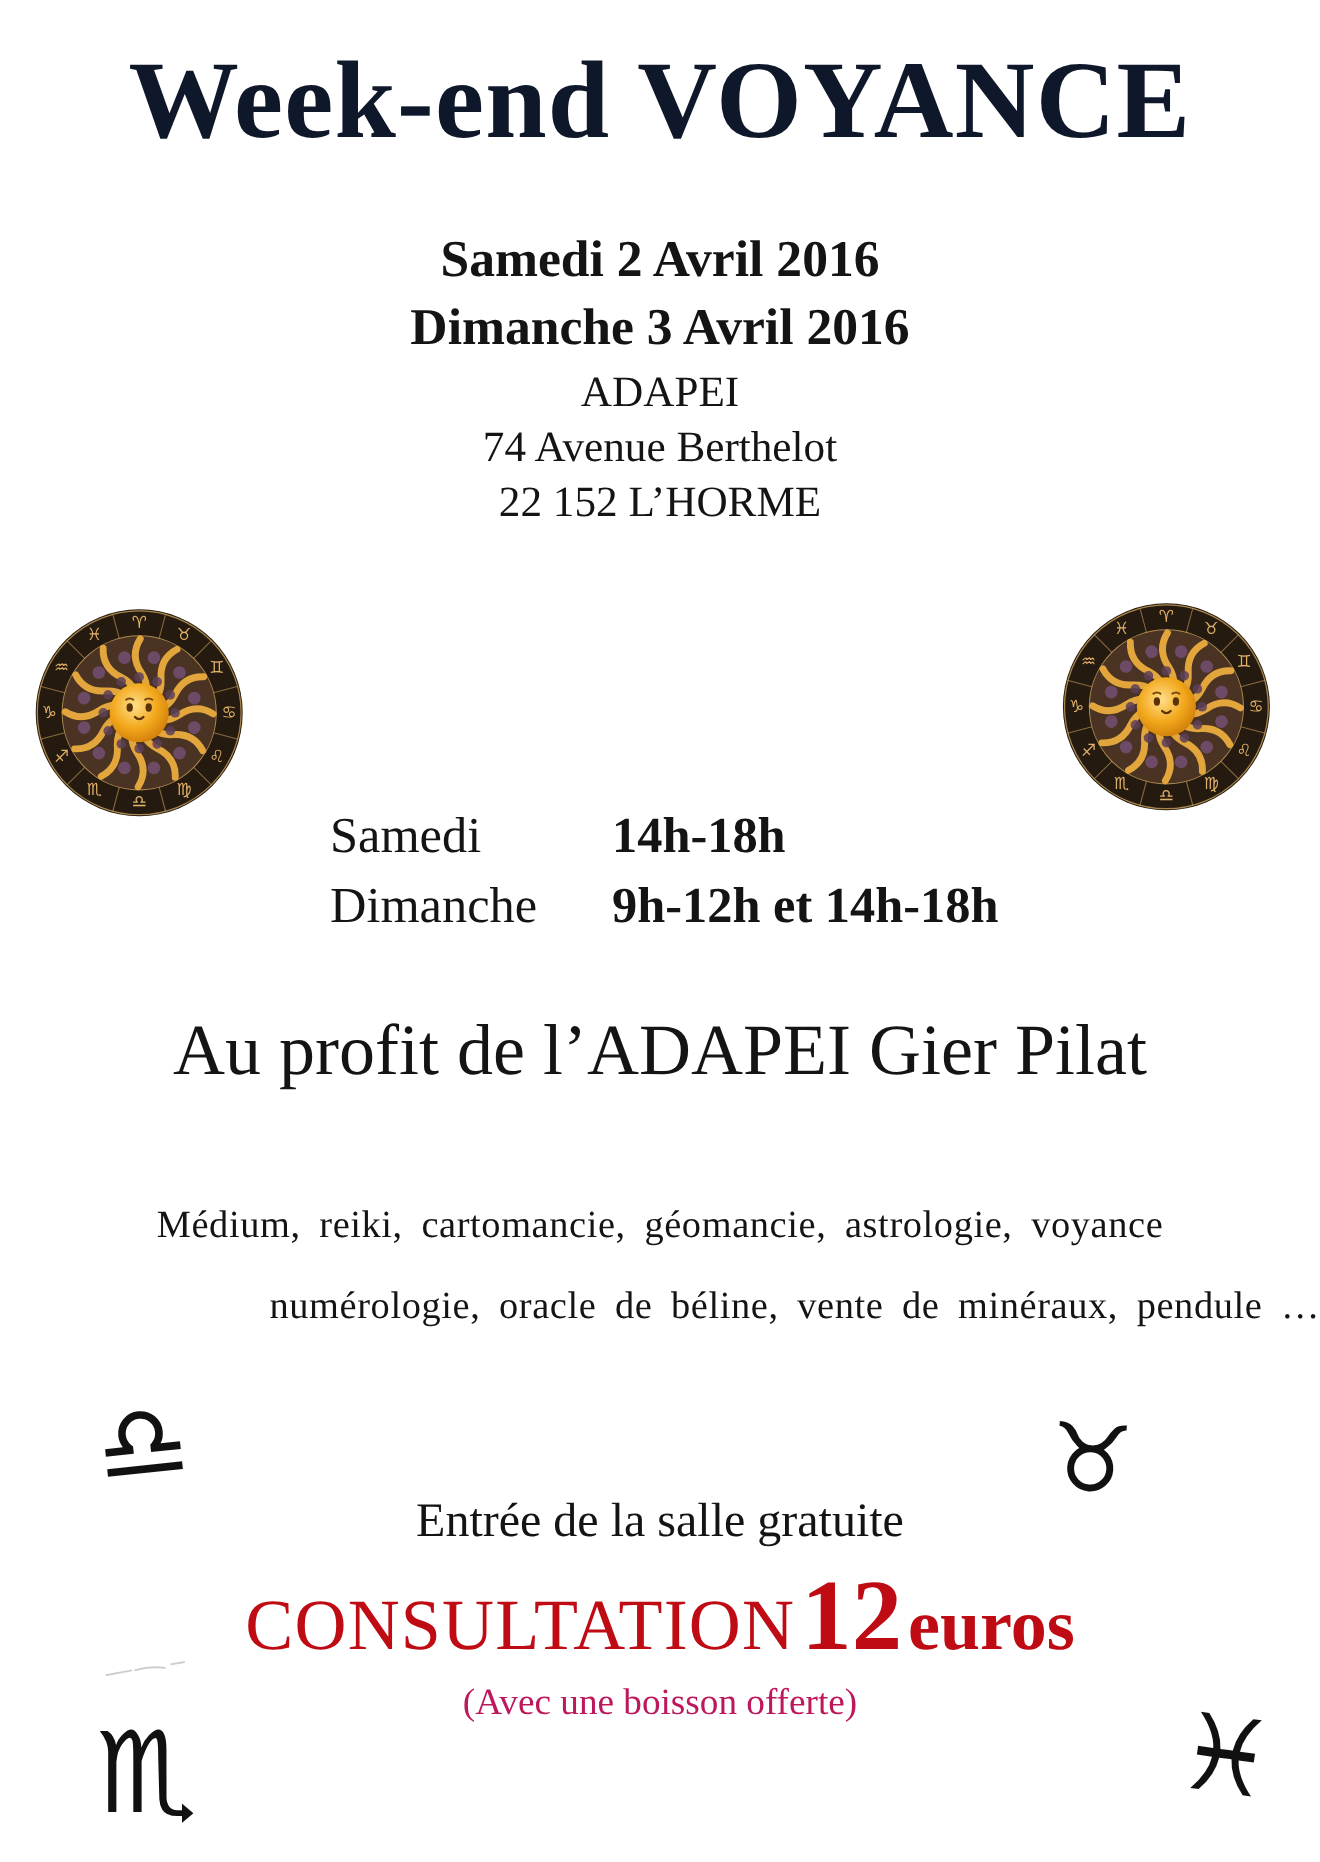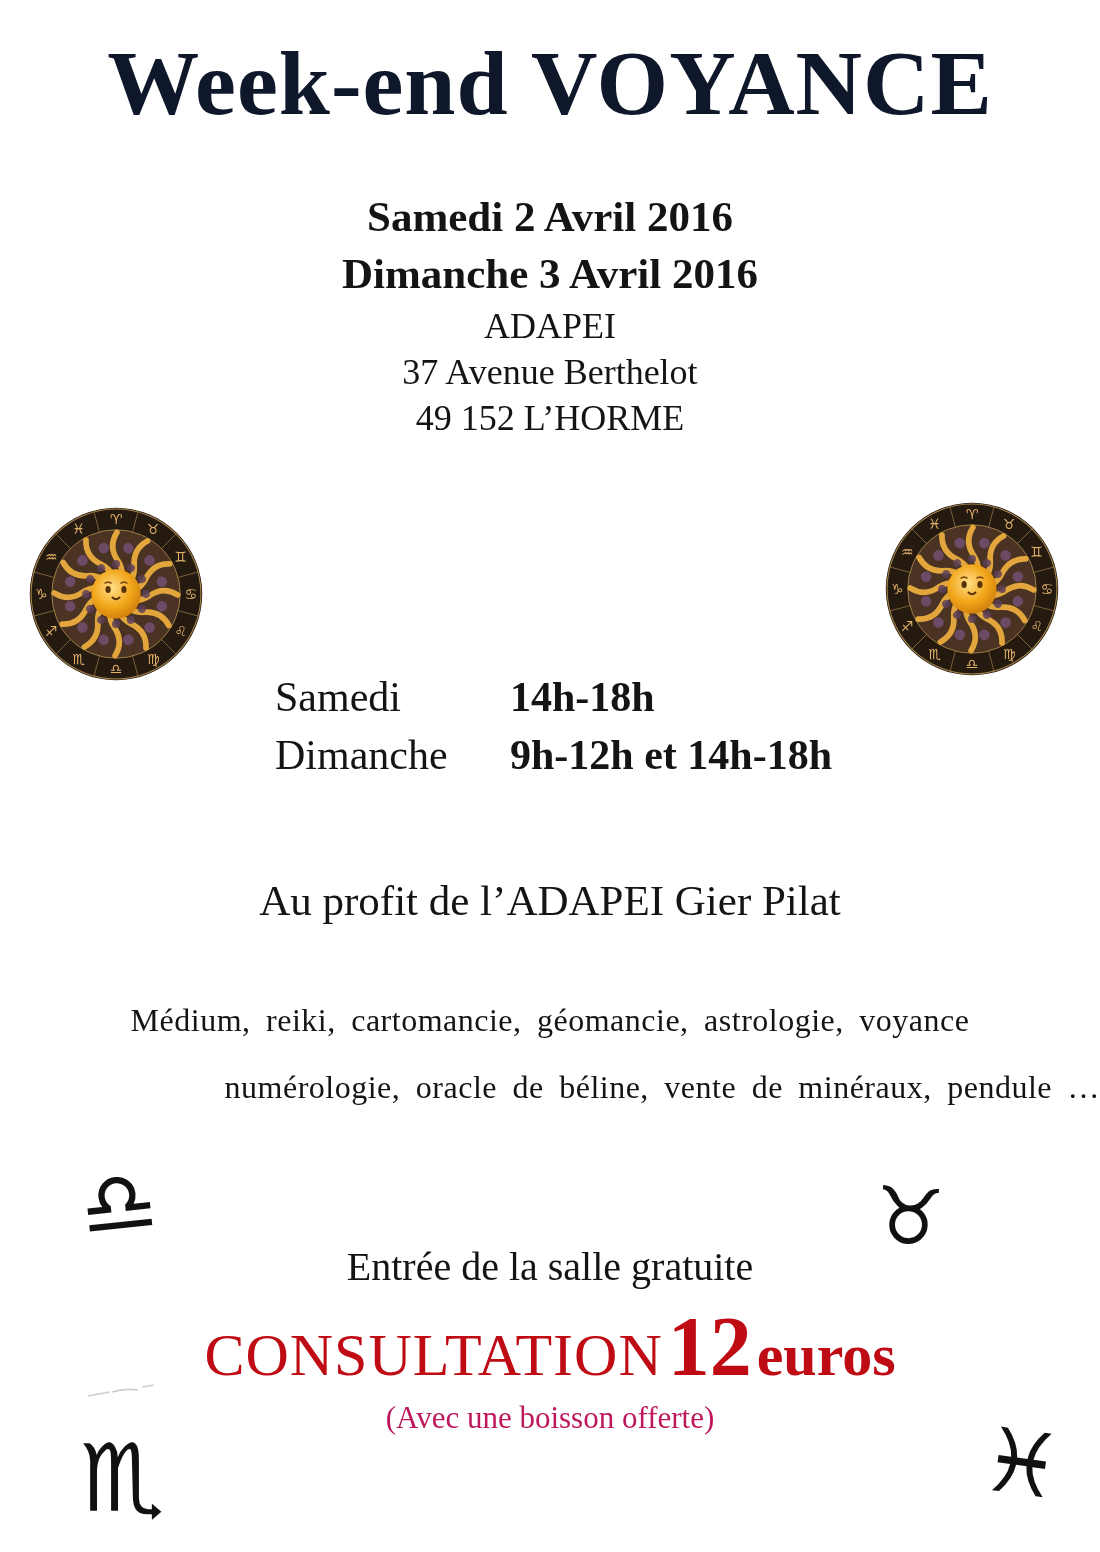--- a/index.html
+++ b/index.html
@@ -23,21 +23,21 @@
   }
   .dates{top:188px;font-size:43px;font-weight:bold;line-height:57px;}
   .venue{top:303px;font-size:36px;line-height:46px;}
   .wheel{position:absolute;width:176px;height:176px;}
   .wheel-left{left:28px;top:506px;}
   .wheel-right{left:884px;top:501px;}
   .schedule{position:absolute;left:255px;top:668px;font-size:42px;line-height:58px;margin-left:20px;}
   .sched-row{display:flex;}
   .sched-day{width:235px;text-align:left;}
   .sched-hours{font-weight:bold;text-align:left;}
-  .beneficiary{top:876px;font-size:43px;}
+  .beneficiary{top:841px;font-size:60px;}
   .services{top:1002px;font-size:32px;word-spacing:7px;letter-spacing:0.5px;}
   .services-line2{margin-top:30px;text-align:right;}
   .entree{top:1243px;font-size:40px;}
   .consult{
     top:1298px;
     color:#bf0b13;
     display:flex;justify-content:center;align-items:baseline;gap:5px;
   }
   .consult-label{font-size:60px;letter-spacing:1px;}
   .consult-amount{font-size:84px;font-weight:bold;}
@@ -62,22 +62,22 @@
 
   <h1 class="abs title">Week-end VOYANCE</h1>
 
   <div class="abs dates">
     <div>Samedi 2 Avril 2016</div>
     <div>Dimanche 3 Avril 2016</div>
   </div>
 
   <div class="abs venue">
     <div>ADAPEI</div>
-    <div>37 Avenue Berthelot</div>
-    <div>49 152 L’HORME</div>
+    <div>74 Avenue Berthelot</div>
+    <div>22 152 L’HORME</div>
   </div>
 
   <svg class="wheel wheel-left" viewBox="0 0 200 200">
       <defs>
         <radialGradient id="sun-grad-0" cx="42%" cy="38%" r="70%">
           <stop offset="0%" stop-color="#ffdf8a"></stop>
           <stop offset="55%" stop-color="#f2a71b"></stop>
           <stop offset="100%" stop-color="#c97708"></stop>
         </radialGradient>
       </defs>

